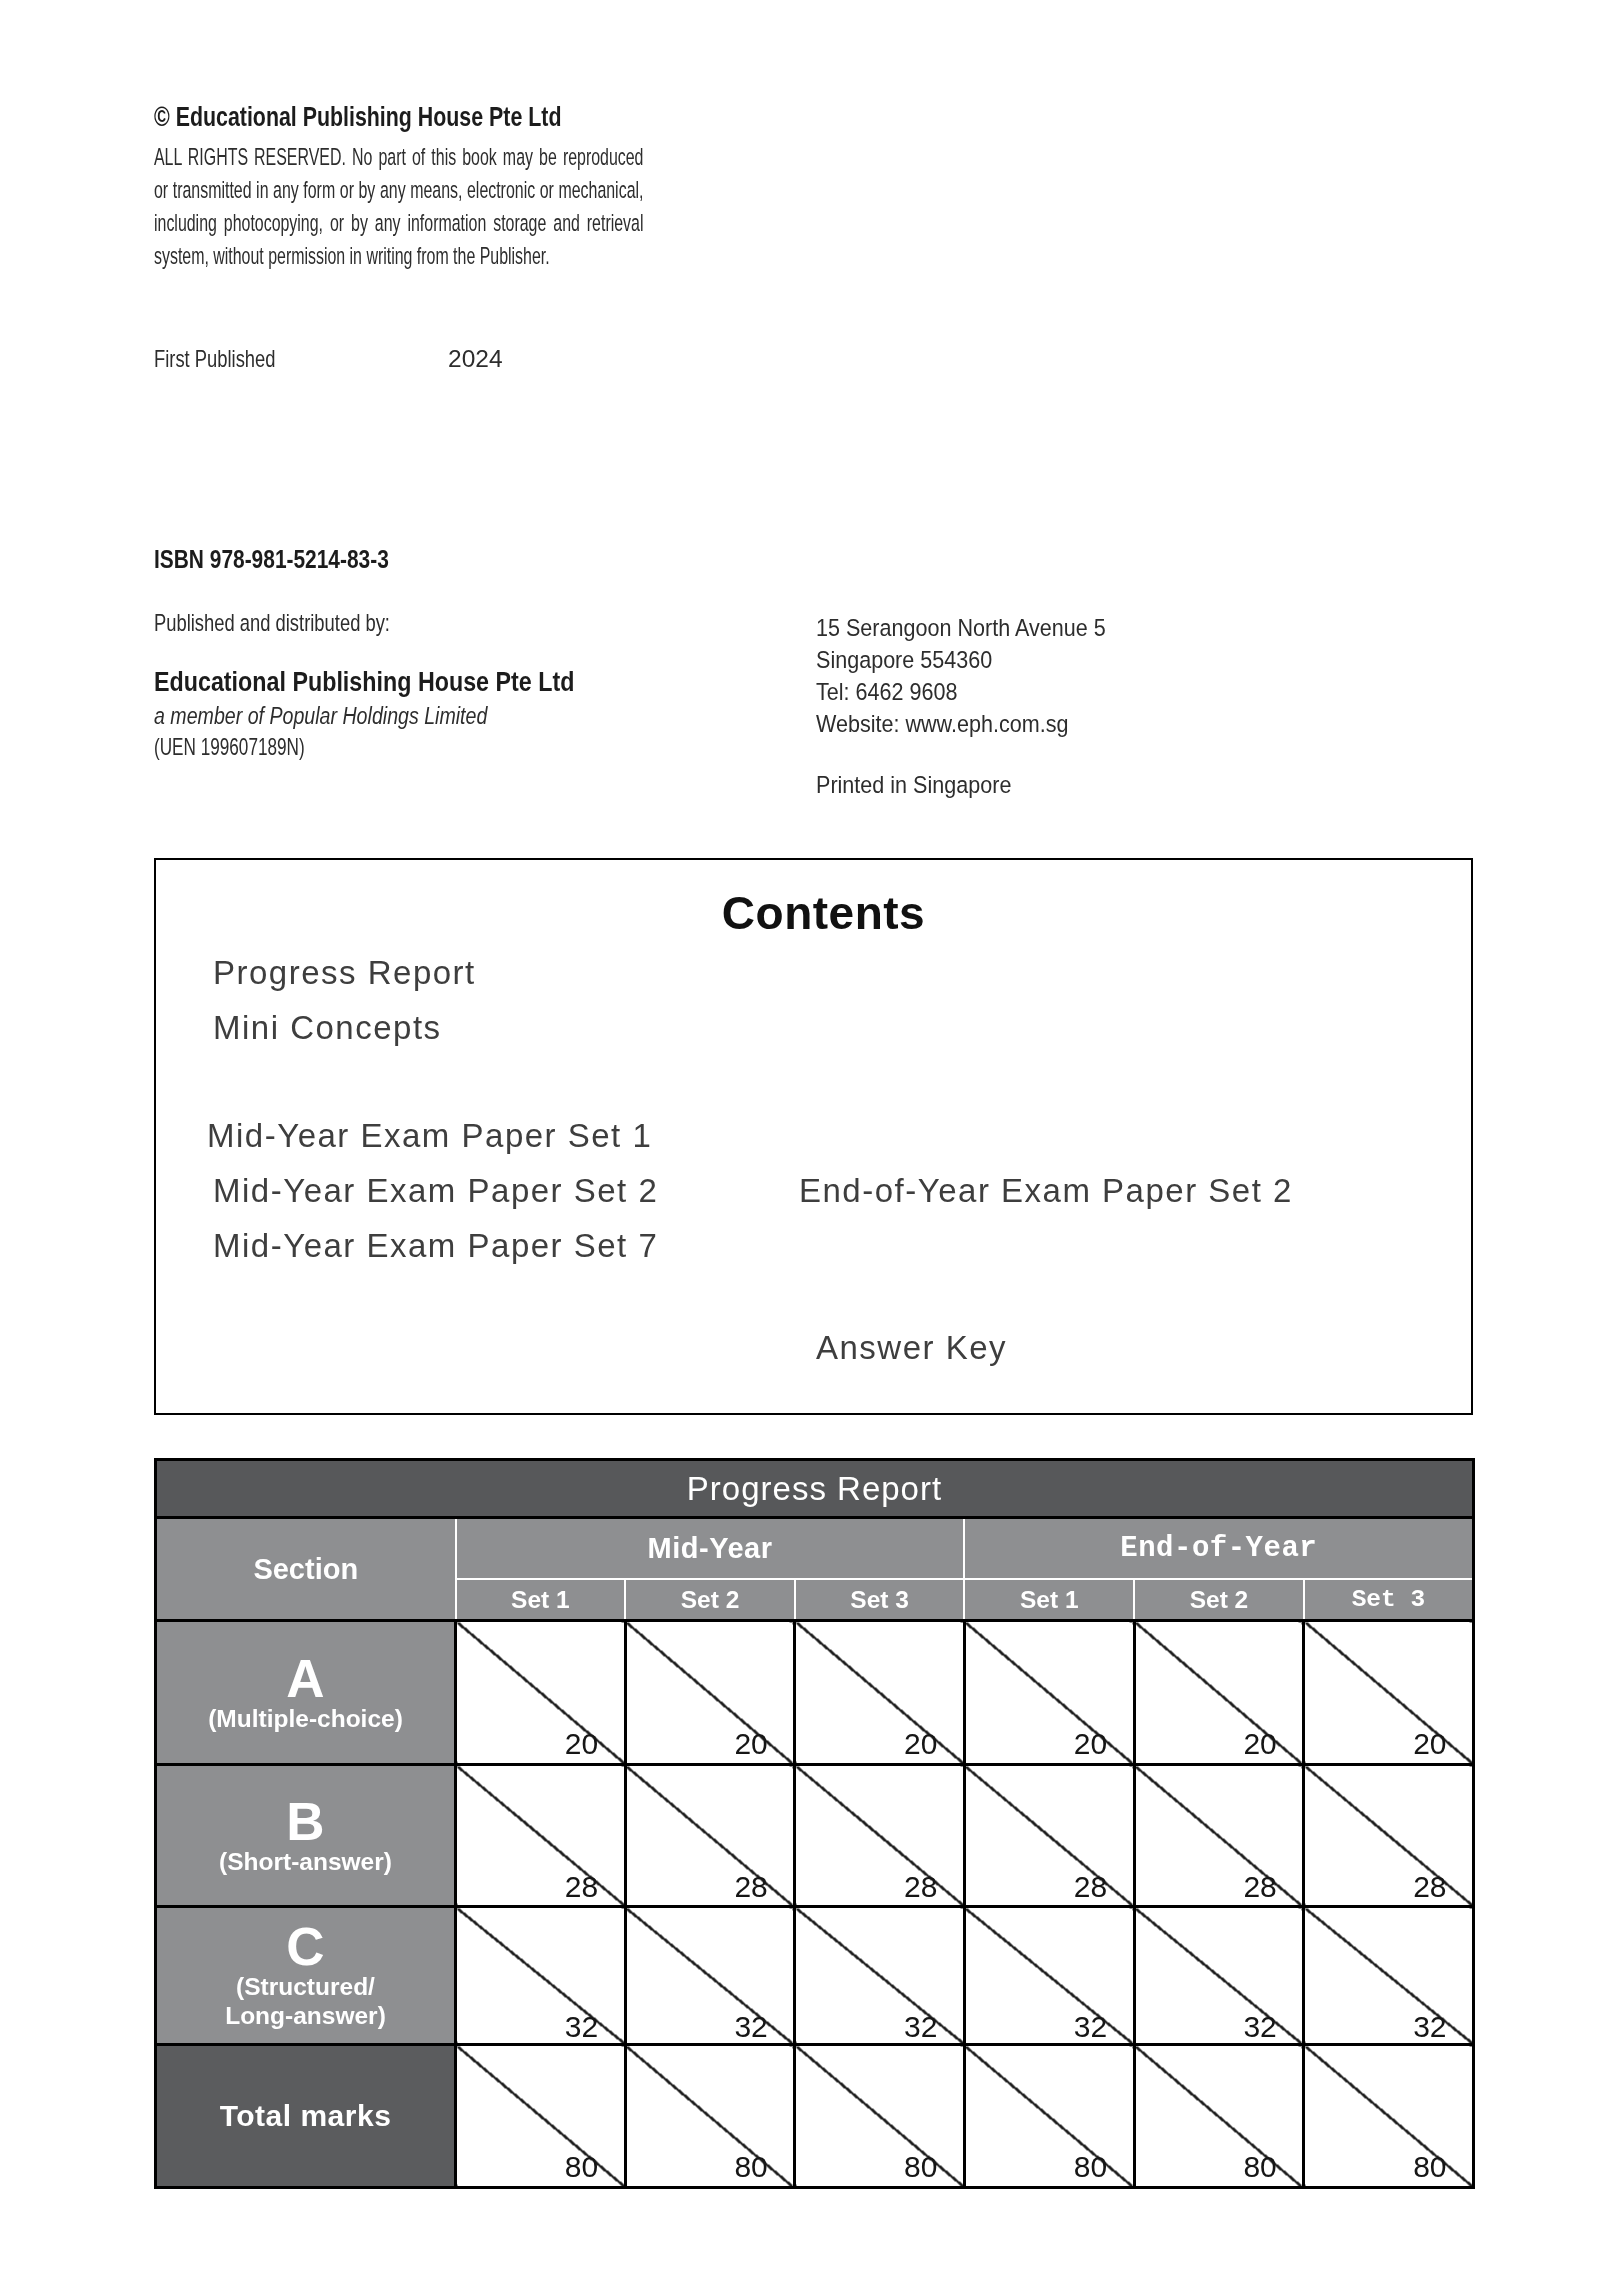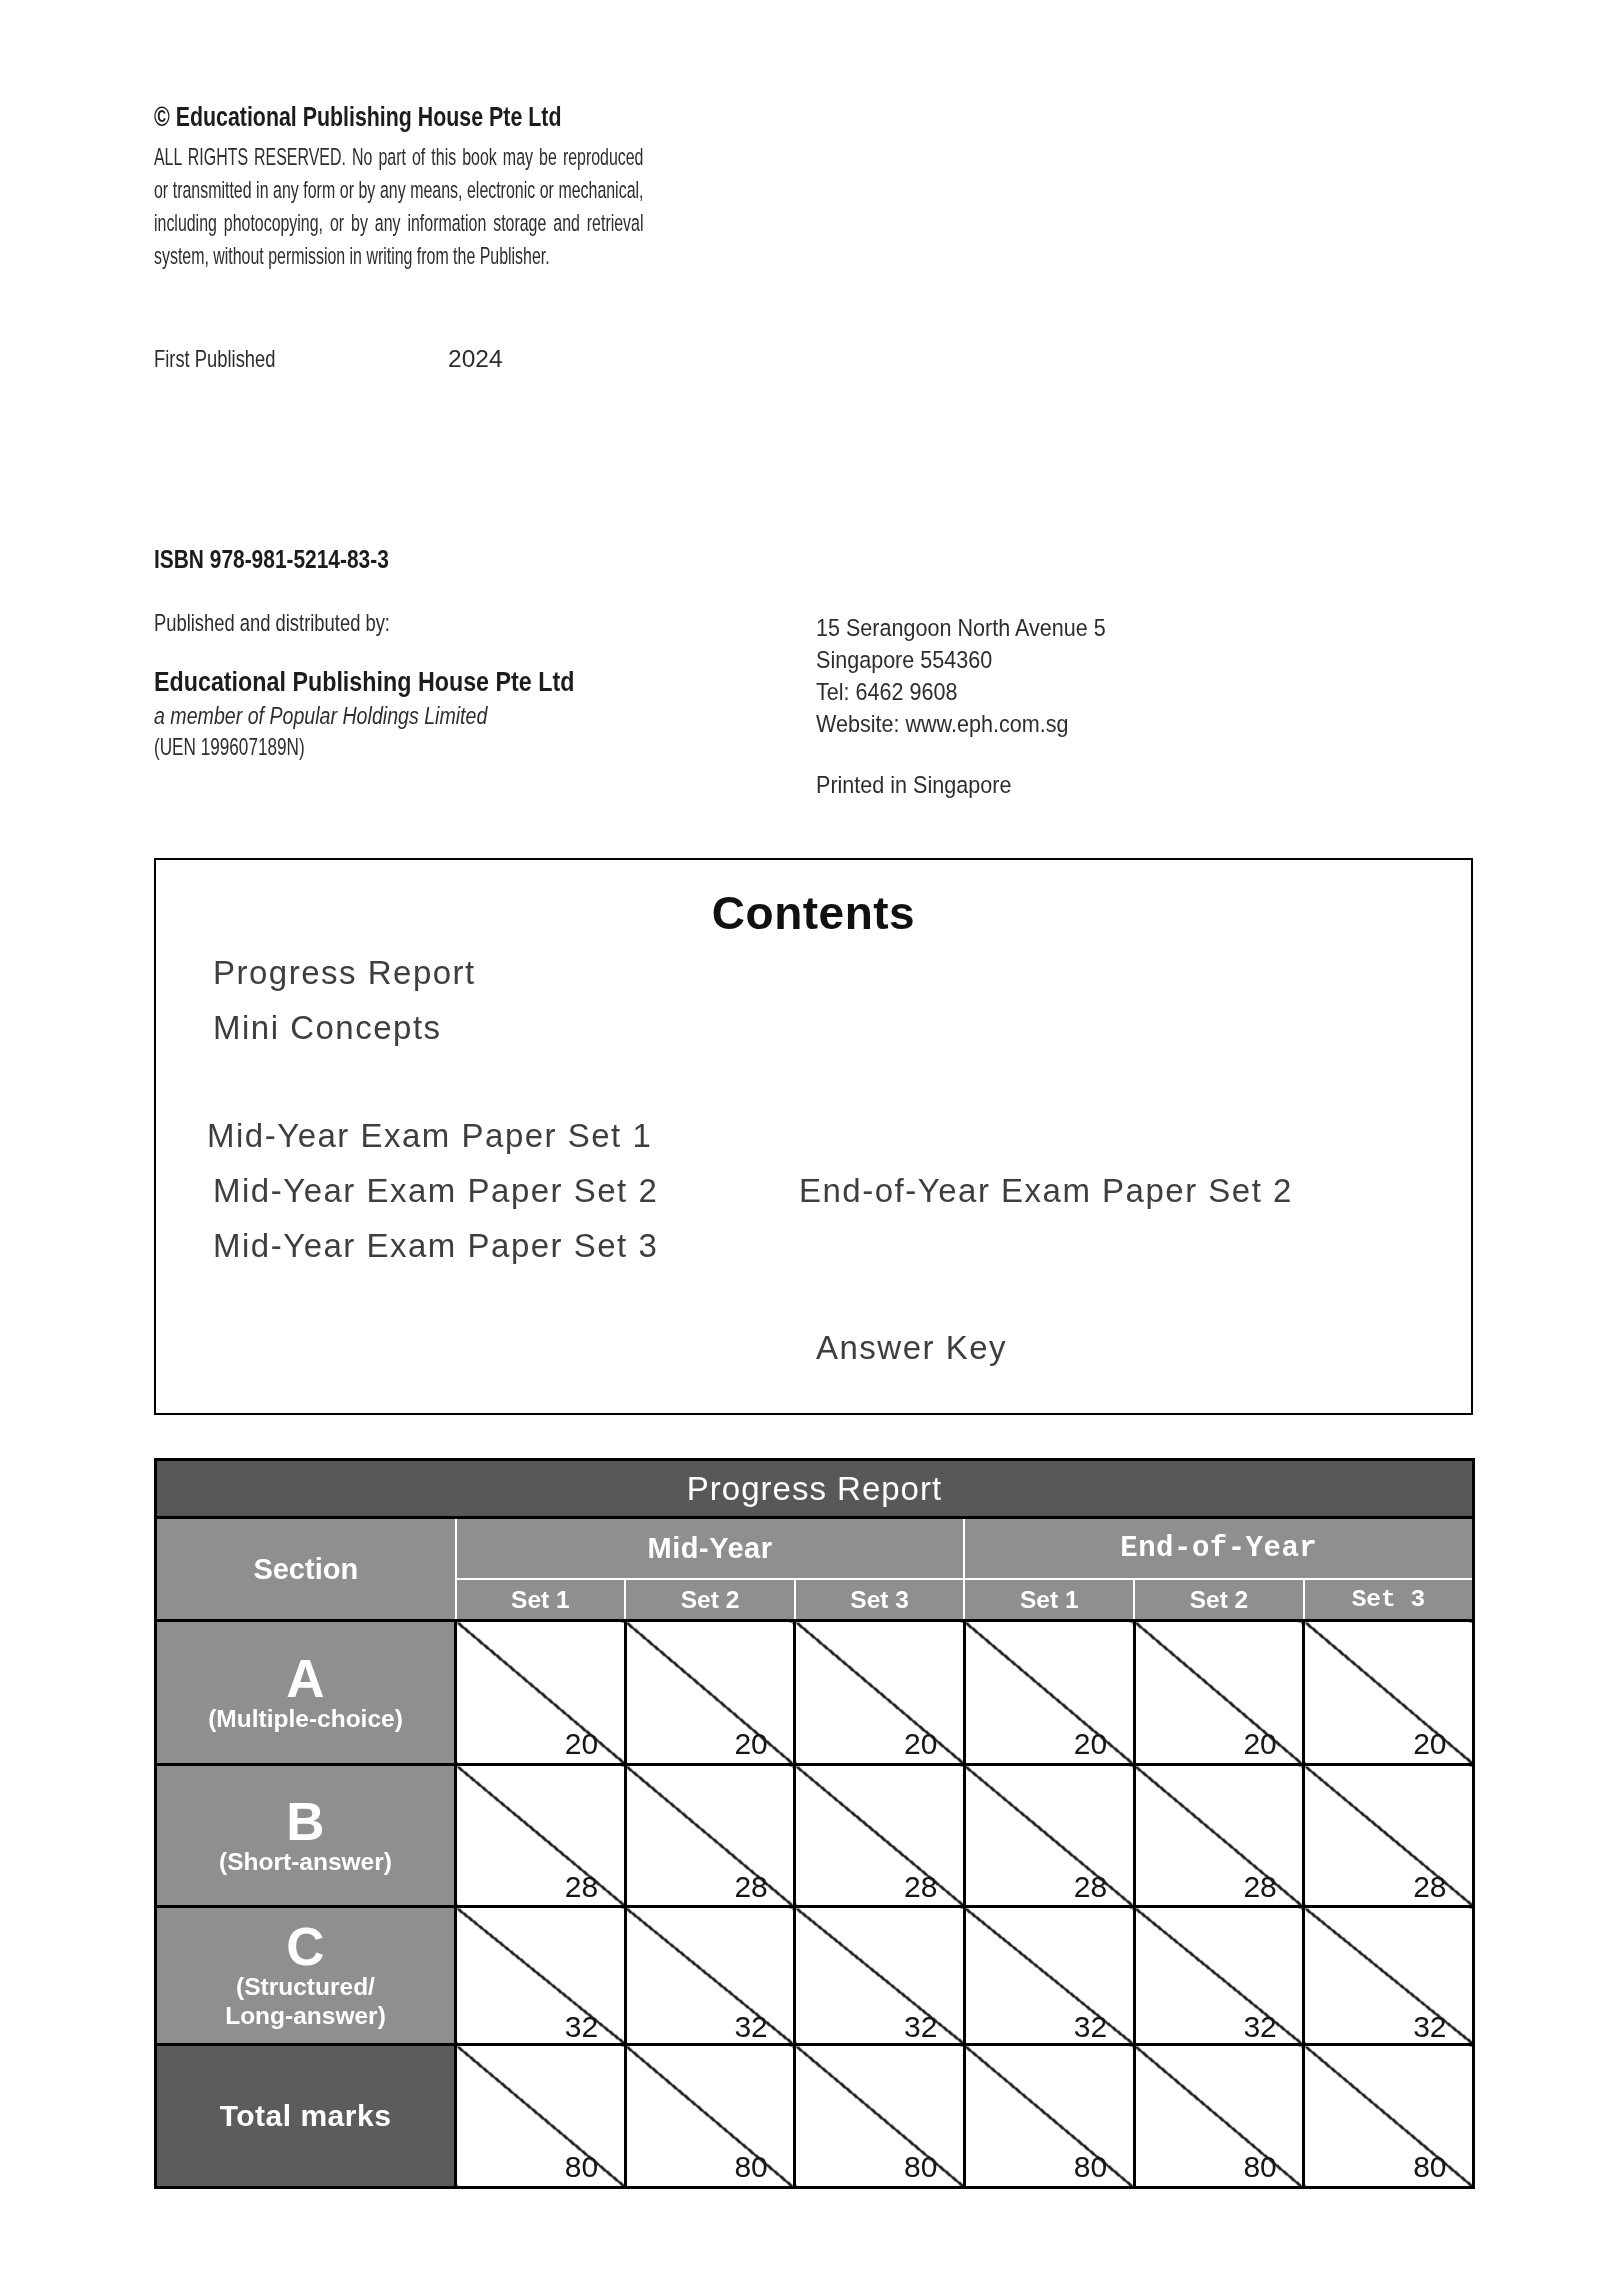--- a/index.html
+++ b/index.html
@@ -24,21 +24,21 @@
   .pub-name{left:154px;top:666px;font-size:27.4px;font-weight:bold;color:#1c1c1c;}
   .pub-member{left:154px;top:702px;font-size:24.5px;font-style:italic;color:#2d2d2d;}
   .pub-uen{left:154px;top:733px;font-size:24.5px;color:#2d2d2d;}
   .addr{left:816px;top:612px;font-size:24.5px;color:#2d2d2d;}
   .addr div{line-height:32px;white-space:nowrap;}
   .printed{left:816px;top:771px;font-size:24.5px;color:#2d2d2d;}
 
   
   .contents-box{position:absolute;left:154px;top:858px;width:1315px;height:553px;border:2.9px solid #000;background:#fff;}
   .contents-title{position:absolute;left:0;top:25.5px;width:100%;text-align:center;
-                  font-size:46px;font-weight:bold;color:#111;letter-spacing:0.5px;}
+                  font-size:46px;font-weight:bold;color:#111;letter-spacing:0.5px;padding-left:10px;}
   .c-item{position:absolute;font-size:33px;color:#3e3e3e;letter-spacing:1.5px;white-space:nowrap;}
 
   
   .pr-table{position:absolute;left:154px;top:1458px;width:1321px;border-collapse:collapse;table-layout:fixed;}
   .pr-table td{padding:0;text-align:center;vertical-align:middle;}
   .col-section{width:300px;}
   .t-title{background:#57585a;color:#fff;font-size:33px;font-weight:400;letter-spacing:1px;
            border:3.9px solid #000;height:55px;}
   .t-section,.t-group,.t-set{background:#8e8f91;color:#fff;font-weight:bold;border:2.9px solid #fff;}
   .t-section{font-size:29px;border-left:3.9px solid #000;border-bottom:3.9px solid #000;}
@@ -81,21 +81,21 @@
   </div>
   <div class="abs printed cx88">Printed in Singapore</div>
 
   <div class="contents-box">
     <div class="contents-title">Contents</div>
     <div class="c-item" style="left:57px;top:94px">Progress Report</div>
     <div class="c-item" style="left:57px;top:149px">Mini Concepts</div>
 
     <div class="c-item" style="left:51px;top:257px">Mid-Year Exam Paper Set 1</div>
     <div class="c-item" style="left:57px;top:312px">Mid-Year Exam Paper Set 2</div>
-    <div class="c-item" style="left:57px;top:367px">Mid-Year Exam Paper Set 3</div>
+    <div class="c-item" style="left:57px;top:367px">Mid-Year Exam Paper Set 7</div>
 
     <div class="c-item" style="left:643px;top:312px">End-of-Year Exam Paper Set 2</div>
 
     <div class="c-item" style="left:660px;top:469px">Answer Key</div>
   </div>
 
   <table class="pr-table">
     <colgroup>
         <col class="col-section">
         <col>

